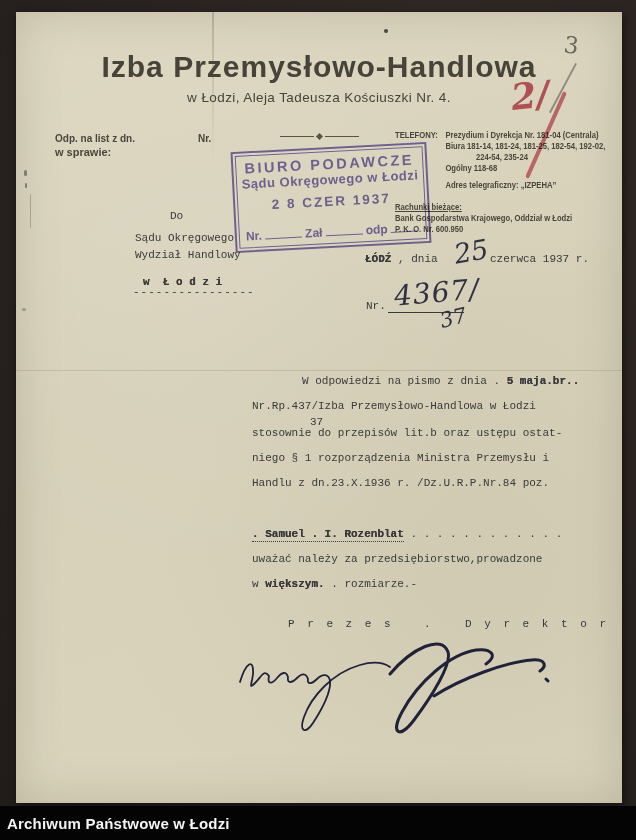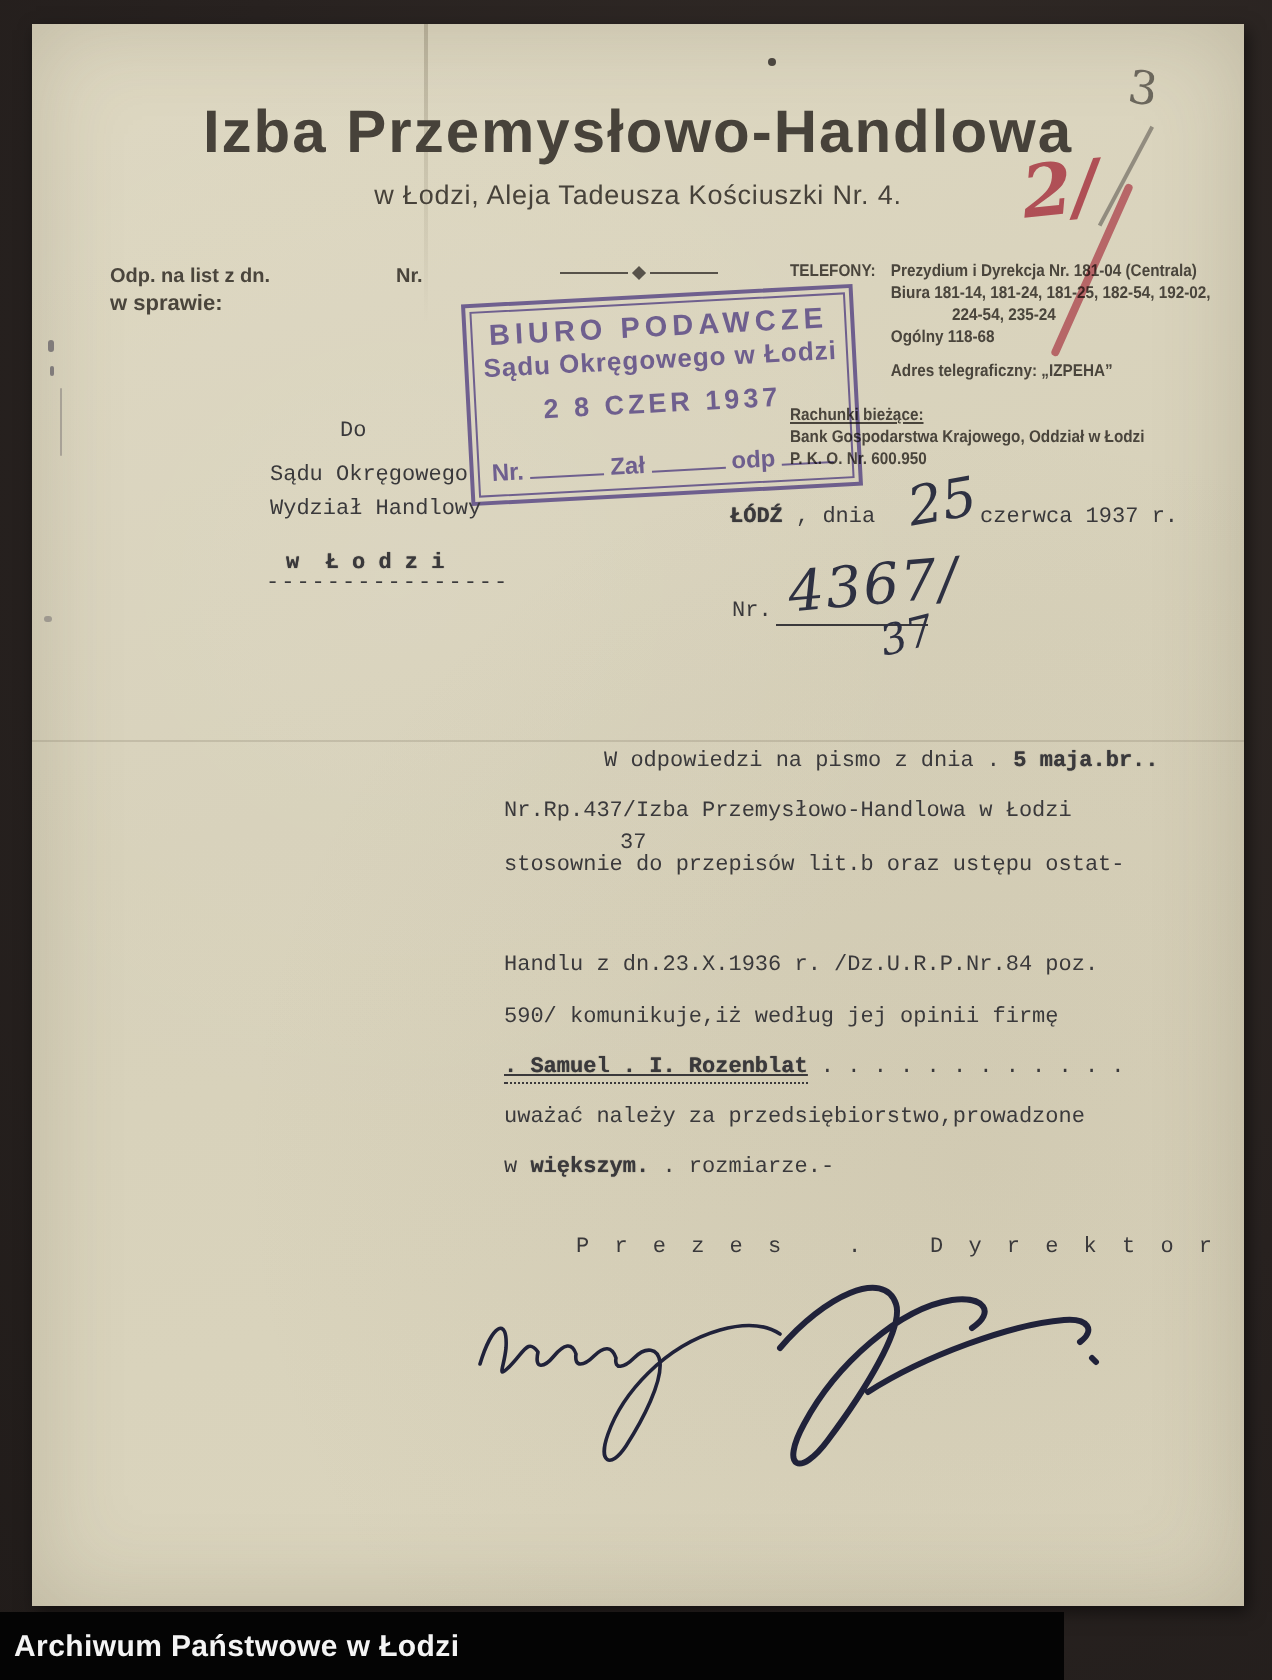--- a/index.html
+++ b/index.html
@@ -34,21 +34,21 @@
   .contact .row{display:flex;}
   .contact .lab{width:56px;flex:none;}
   .contact .ind{padding-left:56px;}
   .contact .gap{height:6px;}
   .contact .gap2{height:11px;}
   .contact .u{text-decoration:underline;}
   
   .tw{position:absolute;font-family:"Liberation Mono","DejaVu Sans Mono",monospace;
     color:#3a393b;font-size:11px;white-space:pre;}
   .ds{font-weight:bold;text-shadow:0 0 .5px currentColor;}
-  .dotted-u{border-bottom:1.6px dotted #3a393b;padding-bottom:1px;text-decoration:underline;}
+  .dotted-u{border-bottom:1.6px dotted #3a393b;padding-bottom:1px;}
   .spread{letter-spacing:3px;}
   
   .hand{position:absolute;font-family:"DejaVu Serif",serif;font-style:italic;color:#2e3142;}
   .ref-underline{position:absolute;left:372px;top:300px;width:76px;height:0;border-bottom:1.6px solid #3a393b;}
   
   .stamp{position:absolute;left:217px;top:135px;width:192px;height:97px;
     transform:rotate(-3deg);color:rgba(118,102,184,.92);border:2.5px solid currentColor;
     mix-blend-mode:multiply;text-align:center;}
   .stamp::after{content:"";position:absolute;inset:2px;border:1px solid currentColor;pointer-events:none;}
   .stamp .s1{margin-top:7px;font-size:14.5px;font-weight:bold;letter-spacing:2.5px;}
@@ -62,21 +62,21 @@
     font-size:23px;color:#6b675c;transform:rotate(8deg);}
   .pencil-line{position:absolute;left:546px;top:48px;width:1.5px;height:56px;background:#55504a;
     opacity:.55;transform:rotate(28deg);}
   .red-mark{position:absolute;left:495px;top:62px;font-family:"DejaVu Serif",serif;font-style:italic;
     font-weight:bold;font-size:36px;color:#c4435a;transform:rotate(-6deg);mix-blend-mode:multiply;opacity:.85;}
   .red-line{position:absolute;left:528px;top:76px;width:4px;height:94px;border-radius:3px;
     background:#c4435a;transform:rotate(24deg);mix-blend-mode:multiply;opacity:.7;}
   
   .sig-svg{position:absolute;left:210px;top:600px;}
   
-  .band{position:absolute;left:0;top:806px;width:532px;height:34px;background:#040404;
+  .band{position:absolute;left:0;top:806px;width:636px;height:34px;background:#040404;
     display:flex;align-items:center;}
   .band .wm{color:#f4f4f4;font-weight:bold;font-size:15px;margin-left:7px;letter-spacing:.2px;}
 </style>
 </head>
 <body>
 
 <div class="stage">
   <div class="paper">
 
     <div class="crease-v"></div>
@@ -141,22 +141,22 @@
 
     <div class="tw" style="left:350px;top:288px;font-size:11px;">Nr.</div>
     <div class="ref-underline"></div>
     <div class="hand" style="left:378px;top:264px;font-size:28px;transform:rotate(-5deg);letter-spacing:1px;">4367/</div>
     <div class="hand" style="left:424px;top:294px;font-size:21px;transform:rotate(-14deg);">37</div>
 
     <div class="tw" style="left:286px;top:363px;"><span>W odpowiedzi na pismo z dnia . </span><span class="ds">5 maja.br..</span></div>
     <div class="tw" style="left:236px;top:388px;">Nr.Rp.437/Izba Przemysłowo-Handlowa w Łodzi</div>
     <div class="tw" style="left:294px;top:404px;font-size:11px;">37</div>
     <div class="tw" style="left:236px;top:415px;">stosownie do przepisów lit.b oraz ustępu ostat-</div>
+    <div class="tw" style="left:236px;top:440px;">niego § 1 rozporządzenia Ministra Przemysłu i</div>
     <div class="tw" style="left:236px;top:465px;">Handlu z dn.23.X.1936 r. /Dz.U.R.P.Nr.84 poz.</div>
-    <div class="tw" style="left:236px;top:491px;">590/ komunikuje,iż według jej opinii firmę</div>
     <div class="tw" style="left:236px;top:516px;"><span class="ds dotted-u">. Samuel . I. Rozenblat</span><span> . . . . . . . . . . . .</span></div>
     <div class="tw" style="left:236px;top:541px;">uważać należy za przedsiębiorstwo,prowadzone</div>
     <div class="tw" style="left:236px;top:566px;"><span>w </span><span class="ds">większym.</span><span> . rozmiarze.-</span></div>
 
     <div class="tw spread" style="left:272px;top:606px;">P r e z e s</div>
     <div class="tw" style="left:408px;top:606px;">.</div>
     <div class="tw spread" style="left:449px;top:606px;">D y r e k t o r</div>
 
     <svg class="sig-svg" width="396" height="140" viewBox="0 0 396 140">
       <g fill="none" stroke="#20223a" stroke-linecap="round" stroke-linejoin="round">

